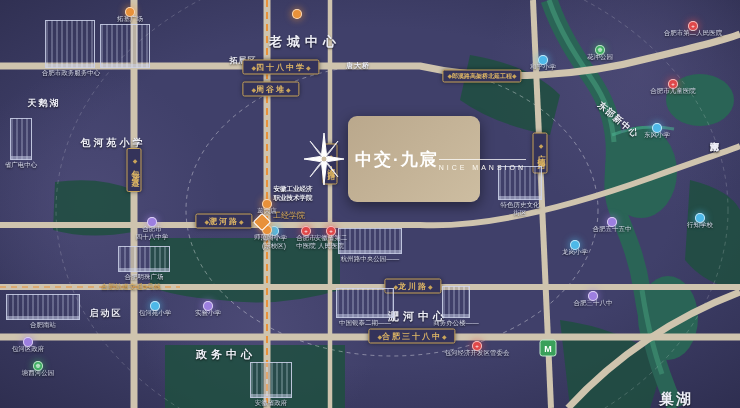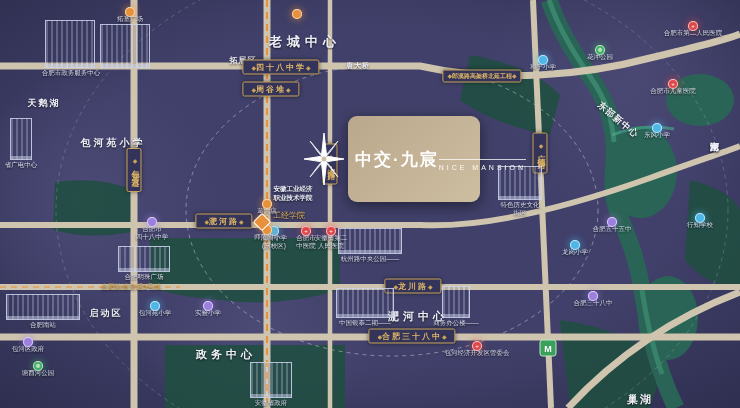--- a/index.html
+++ b/index.html
@@ -121,21 +121,21 @@
       </div>
       <div class="arealabel" style="left: 418px; top: 316px; font-size: 11px; letter-spacing: 4px;">
         <div>淝河中心</div>
       </div>
       <div class="arealabel" style="left: 226px; top: 354px; font-size: 11px; letter-spacing: 4px;">
         <div>政务中心</div>
       </div>
       <div class="arealabel" style="left: 106px; top: 313px; font-size: 9px; letter-spacing: 2px;">
         <div>启动区</div>
       </div>
-      <div class="arealabel" style="left: 640px; top: 399px; font-size: 11px; letter-spacing: 2px;">
+      <div class="arealabel" style="left: 676px; top: 399px; font-size: 15px; letter-spacing: 2px;">
         <div>巢湖</div>
       </div>
       <div class="arealabel vtext" style="left: 714px; top: 135px; font-size: 9px; letter-spacing: 0px;">
         <div>南淝河</div>
       </div>
       <div class="arealabel" style="left: 618px; top: 120px; font-size: 9px; letter-spacing: 1px; transform: translate(-50%, -50%) rotate(40deg);">
         <div>东部新中心</div>
       </div>
       <div class="arealabel" style="left: 293px; top: 194px; font-size: 6.5px; letter-spacing: 0px; white-space: normal;">
         <div>安徽工业经济</div>

